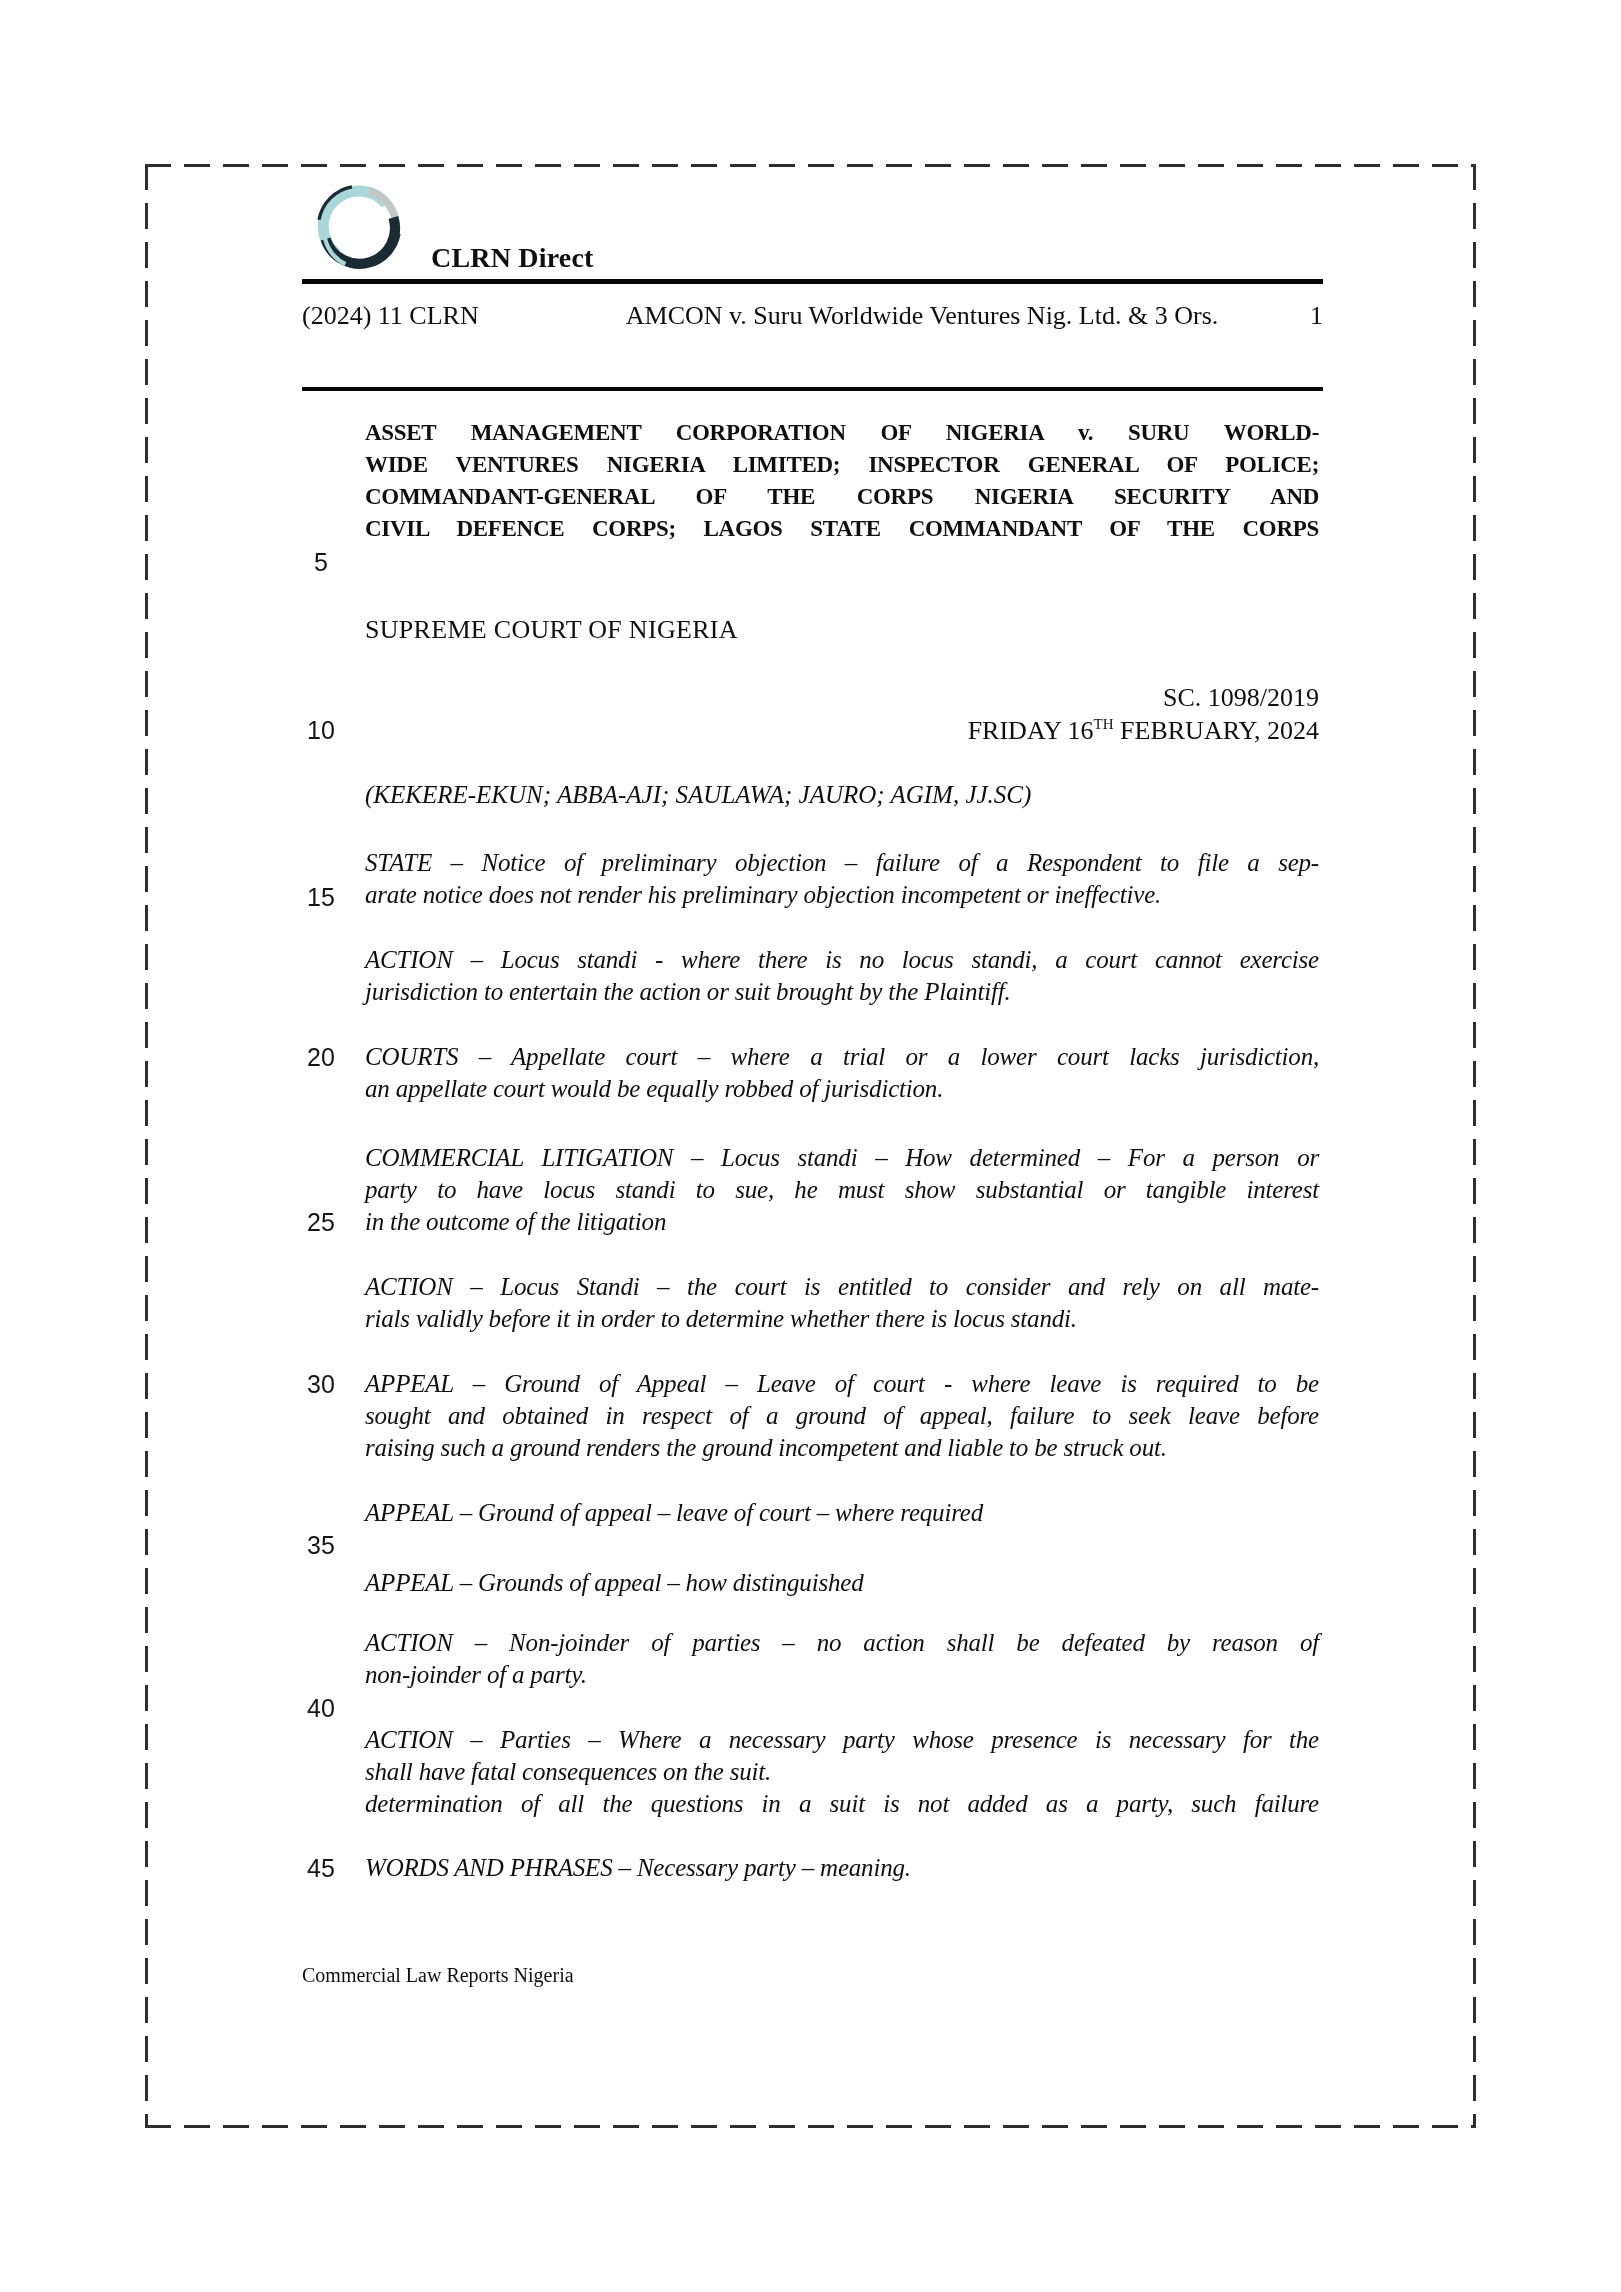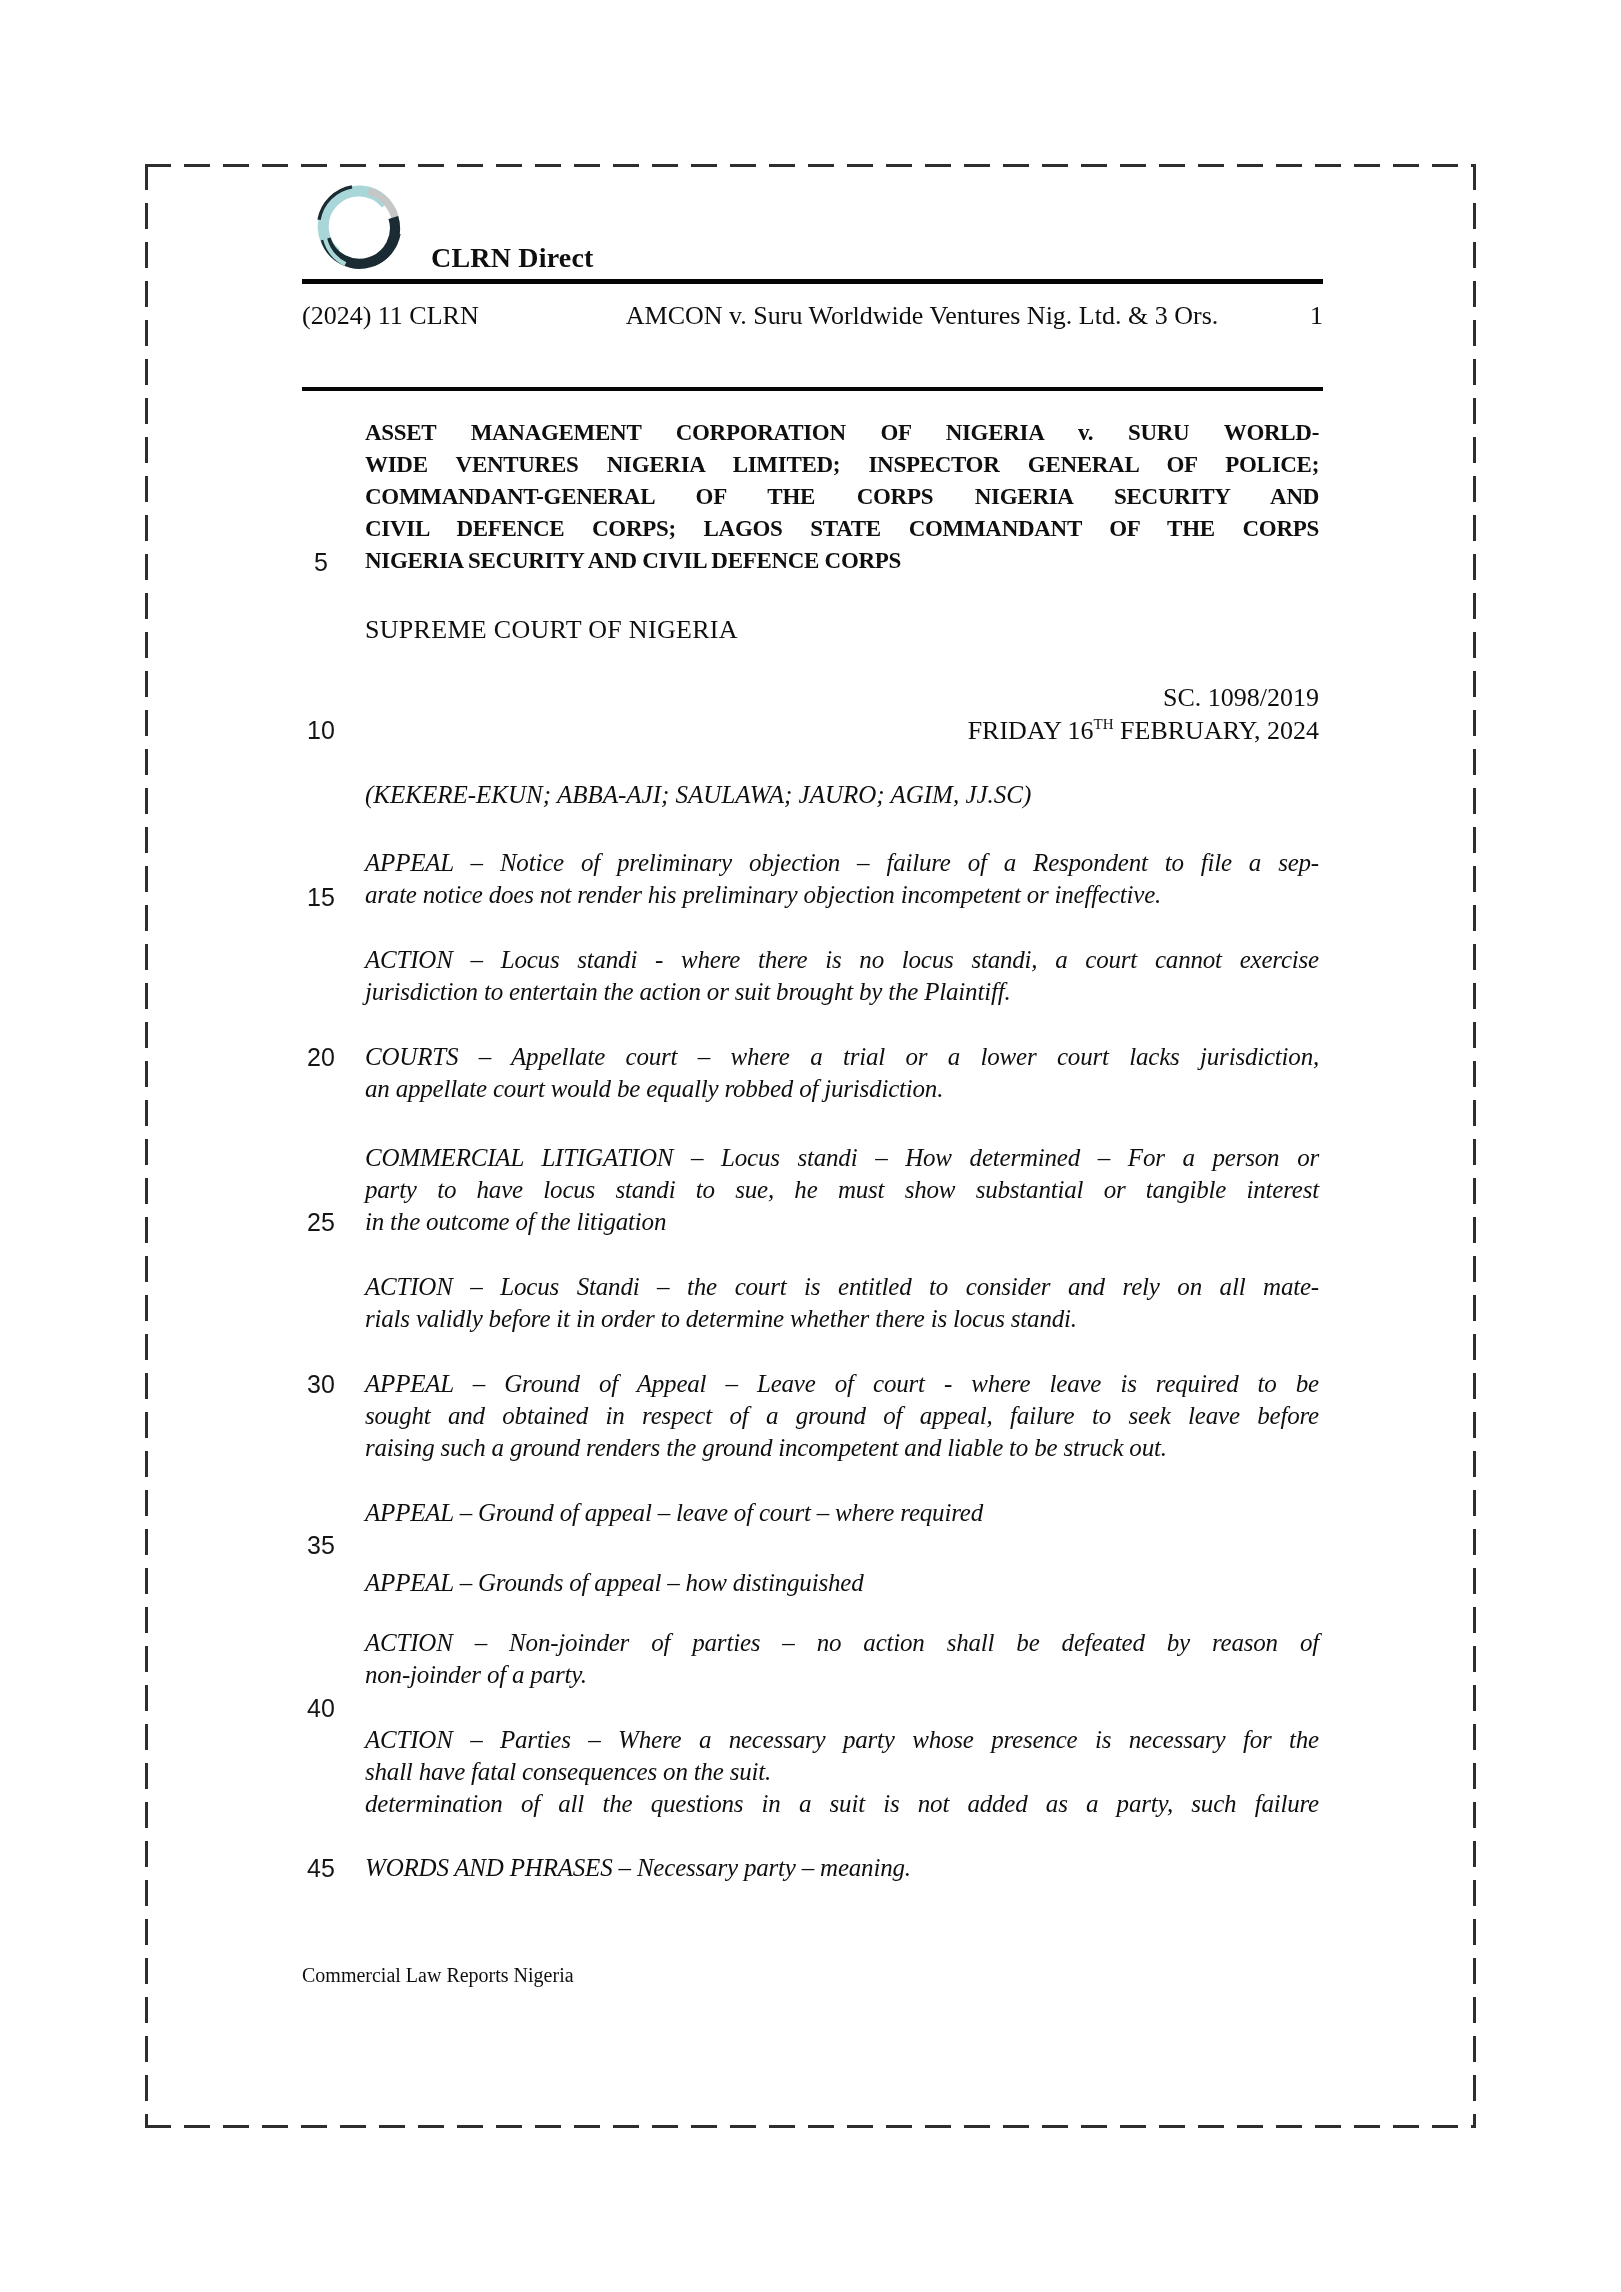--- a/index.html
+++ b/index.html
@@ -74,42 +74,41 @@
   <div class="cite cite-mid">AMCON v. Suru Worldwide Ventures Nig. Ltd. &amp; 3 Ors.</div>
   <div class="cite cite-right">1</div>
 
   <div class="rule2"></div>
 
   <div class="col" style="top:417px;">
     <div class="title-line j">ASSET MANAGEMENT CORPORATION OF NIGERIA v. SURU WORLD-</div>
     <div class="title-line j">WIDE VENTURES NIGERIA LIMITED; INSPECTOR GENERAL OF POLICE;</div>
     <div class="title-line j">COMMANDANT-GENERAL OF THE CORPS NIGERIA SECURITY AND</div>
     <div class="title-line j">CIVIL DEFENCE CORPS; LAGOS STATE COMMANDANT OF THE CORPS</div>
-    <div class="title-line">NIGERIA SECURITY AND CIVIL DEFENCE CORPS</div>
   </div>
 
   <div class="court">SUPREME COURT OF NIGERIA</div>
 
   <div class="right-block suitno">SC. 1098/2019</div>
   <div class="right-block dateline"><span>FRIDAY 16</span><sup>TH</sup><span> FEBRUARY, 2024</span></div>
 
   <div class="judges">(KEKERE-EKUN; ABBA-AJI; SAULAWA; JAURO; AGIM, JJ.SC)</div>
 
   <div class="gn" style="top:546px;">5</div>
   <div class="gn" style="top:714px;">10</div>
   <div class="gn" style="top:881px;">15</div>
   <div class="gn" style="top:1041px;">20</div>
   <div class="gn" style="top:1206px;">25</div>
   <div class="gn" style="top:1368px;">30</div>
   <div class="gn" style="top:1529px;">35</div>
   <div class="gn" style="top:1692px;">40</div>
   <div class="gn" style="top:1852px;">45</div>
 
   <div class="col headnote" style="top:847px;">
-    <div class="hl j">APPEAL – Notice of preliminary objection – failure of a Respondent to file a sep-</div>
+    <div class="hl j">STATE – Notice of preliminary objection – failure of a Respondent to file a sep-</div>
     <div class="hl">arate notice does not render his preliminary objection incompetent or ineffective.</div>
   </div>
 
   <div class="col headnote" style="top:944px;">
     <div class="hl j">ACTION – Locus standi - where there is no locus standi, a court cannot exercise</div>
     <div class="hl">jurisdiction to entertain the action or suit brought by the Plaintiff.</div>
   </div>
 
   <div class="col headnote" style="top:1041px;">
     <div class="hl j">COURTS – Appellate court – where a trial or a lower court lacks jurisdiction,</div>

